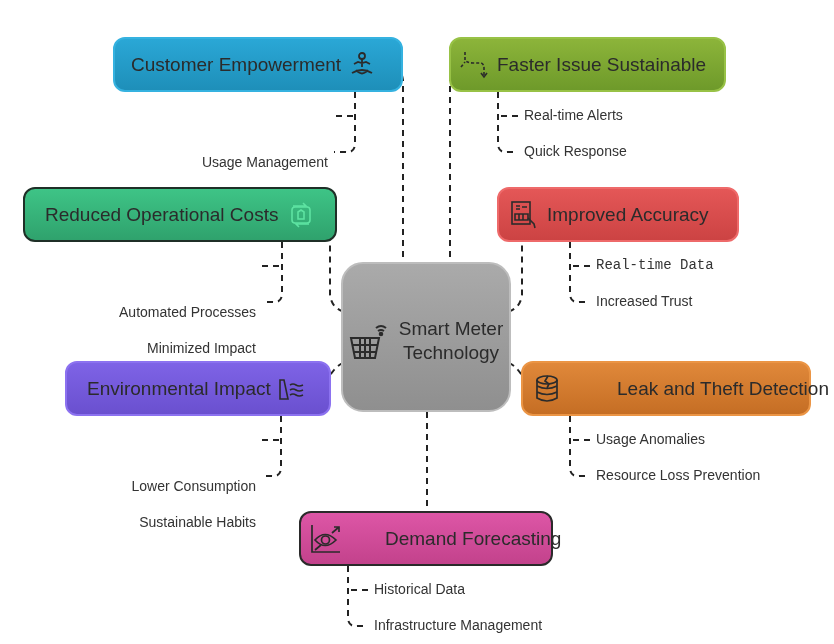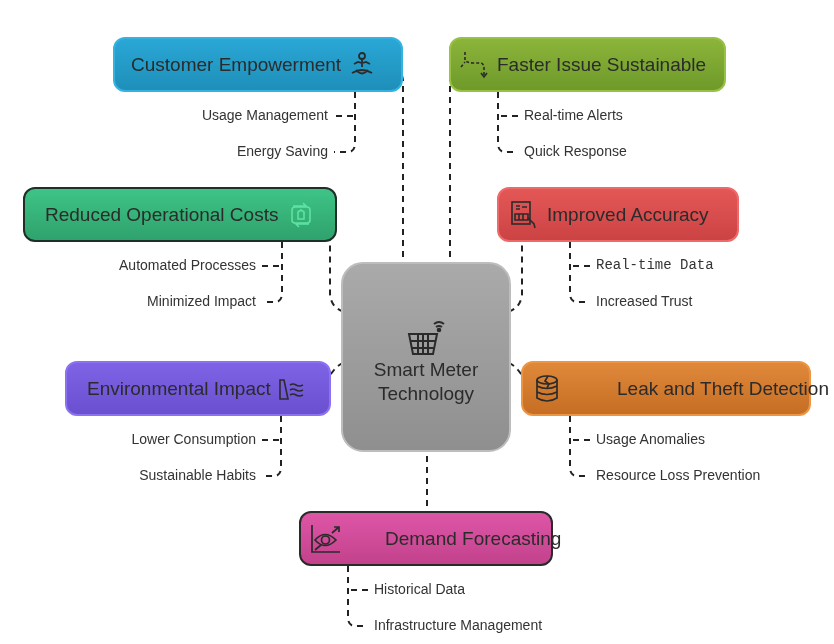--- a/index.html
+++ b/index.html
@@ -2,29 +2,29 @@
 <html><head>
 <meta charset="utf-8">
 <style>
   html,body{margin:0;padding:0;background:#ffffff;}
   body{width:834px;height:644px;position:relative;overflow:hidden;font-family:"Liberation Sans","DejaVu Sans",sans-serif;color:#333;}
   svg.lines{position:absolute;left:0;top:0;width:834px;height:644px;}
   .node{position:absolute;border-radius:12px;display:flex;align-items:center;box-sizing:border-box;font-size:19px;color:#2b2b2b;white-space:nowrap;}
   .node .lbl{display:block;}
   .node .ic{display:inline-flex;width:30px;height:30px;align-items:center;justify-content:center;}
   .sub{position:absolute;font-size:14px;color:#333;white-space:nowrap;}
-  .sub.r{text-align:right;}
+  .sub.r{text-align:right;margin-top:47px;}
   #n-cust{left:113px;top:37px;width:290px;height:55px;background:linear-gradient(#2aa7d6,#1e8fb9);border:2px solid #35b2e0;padding-left:16px;}
   #n-fast{left:449px;top:37px;width:277px;height:55px;background:linear-gradient(#8cb43a,#6e9a2a);border:2px solid #98c246;padding-left:8px;}
   #n-redu{left:23px;top:187px;width:314px;height:55px;background:linear-gradient(#3ec486,#2fa26d);border:2px solid #1f2f27;padding-left:20px;}
   #n-impr{left:497px;top:187px;width:242px;height:55px;background:linear-gradient(#e45757,#cc4343);border:2px solid #ee6a6a;padding-left:10px;}
   #n-env{left:65px;top:361px;width:266px;height:55px;background:linear-gradient(#7e63e6,#6a50cf);border:2px solid #8c72f0;padding-left:20px;}
   #n-leak{left:521px;top:361px;width:290px;height:55px;background:linear-gradient(#e0883a,#c56e24);border:2px solid #eb9545;padding-left:10px;gap:48px;}
   #n-dem{left:299px;top:511px;width:254px;height:55px;background:linear-gradient(#dd56a6,#c3428c);border:2px solid #2a2a2a;padding-left:8px;gap:34px;}
-  #n-center{left:341px;top:262px;width:170px;height:190px;border-radius:22px;background:linear-gradient(#aaaaaa,#8f8f8f);border:2px solid #bdbdbd;flex-direction:column;justify-content:center;padding-top:8px;}
+  #n-center{left:341px;top:262px;width:170px;height:150px;border-radius:22px;background:linear-gradient(#aaaaaa,#8f8f8f);border:2px solid #bdbdbd;justify-content:center;padding-top:8px;}
   #n-center .lbl{text-align:center;font-size:19px;line-height:24px;white-space:normal;width:130px;}
 </style>
 </head>
 <body>
 
 <svg class="lines" viewBox="0 0 834 644">
   <g fill="none" stroke="#222" stroke-width="2" stroke-dasharray="6,5">
 
     <path d="M403 268 V80 Q402 72 396 66"></path>
     <path d="M450 268 V80 Q452 70 460 66"></path>

